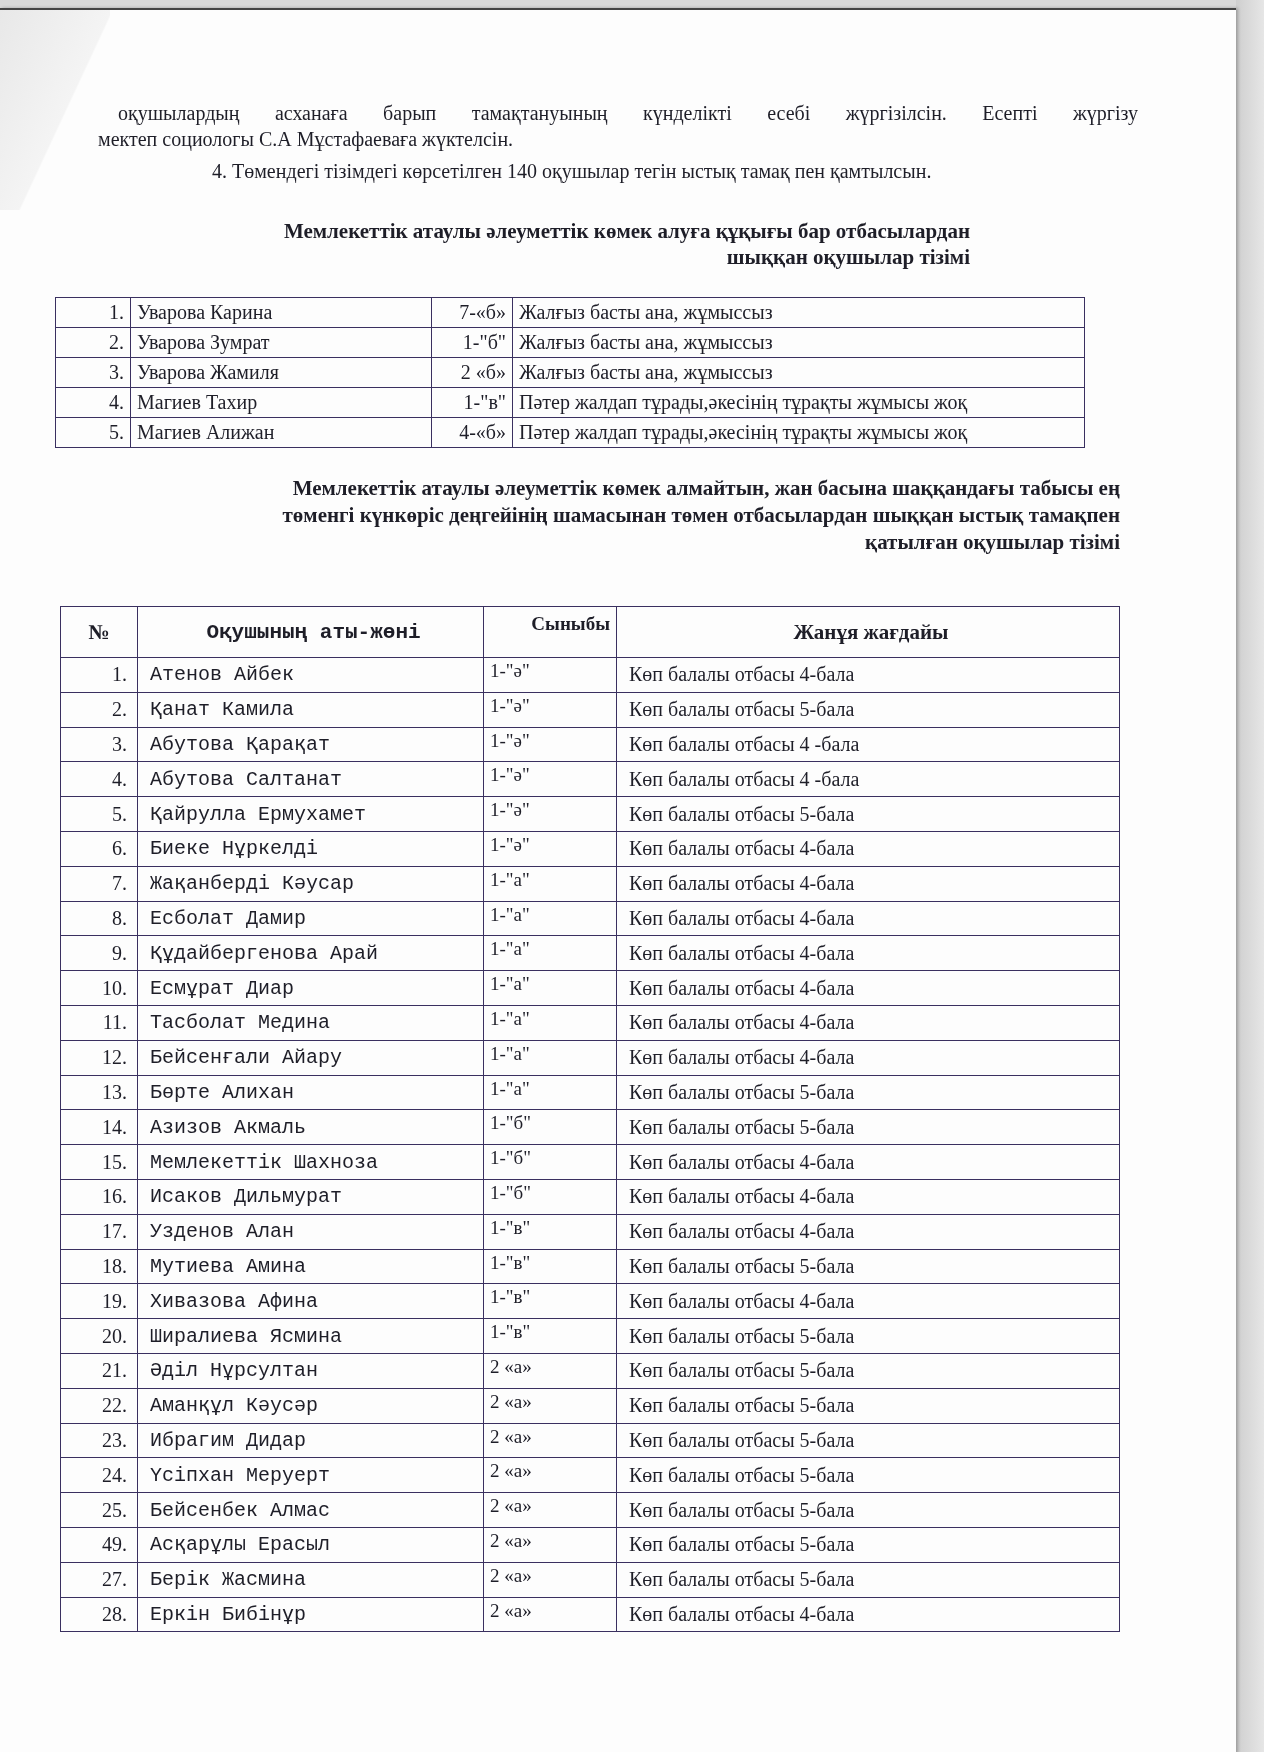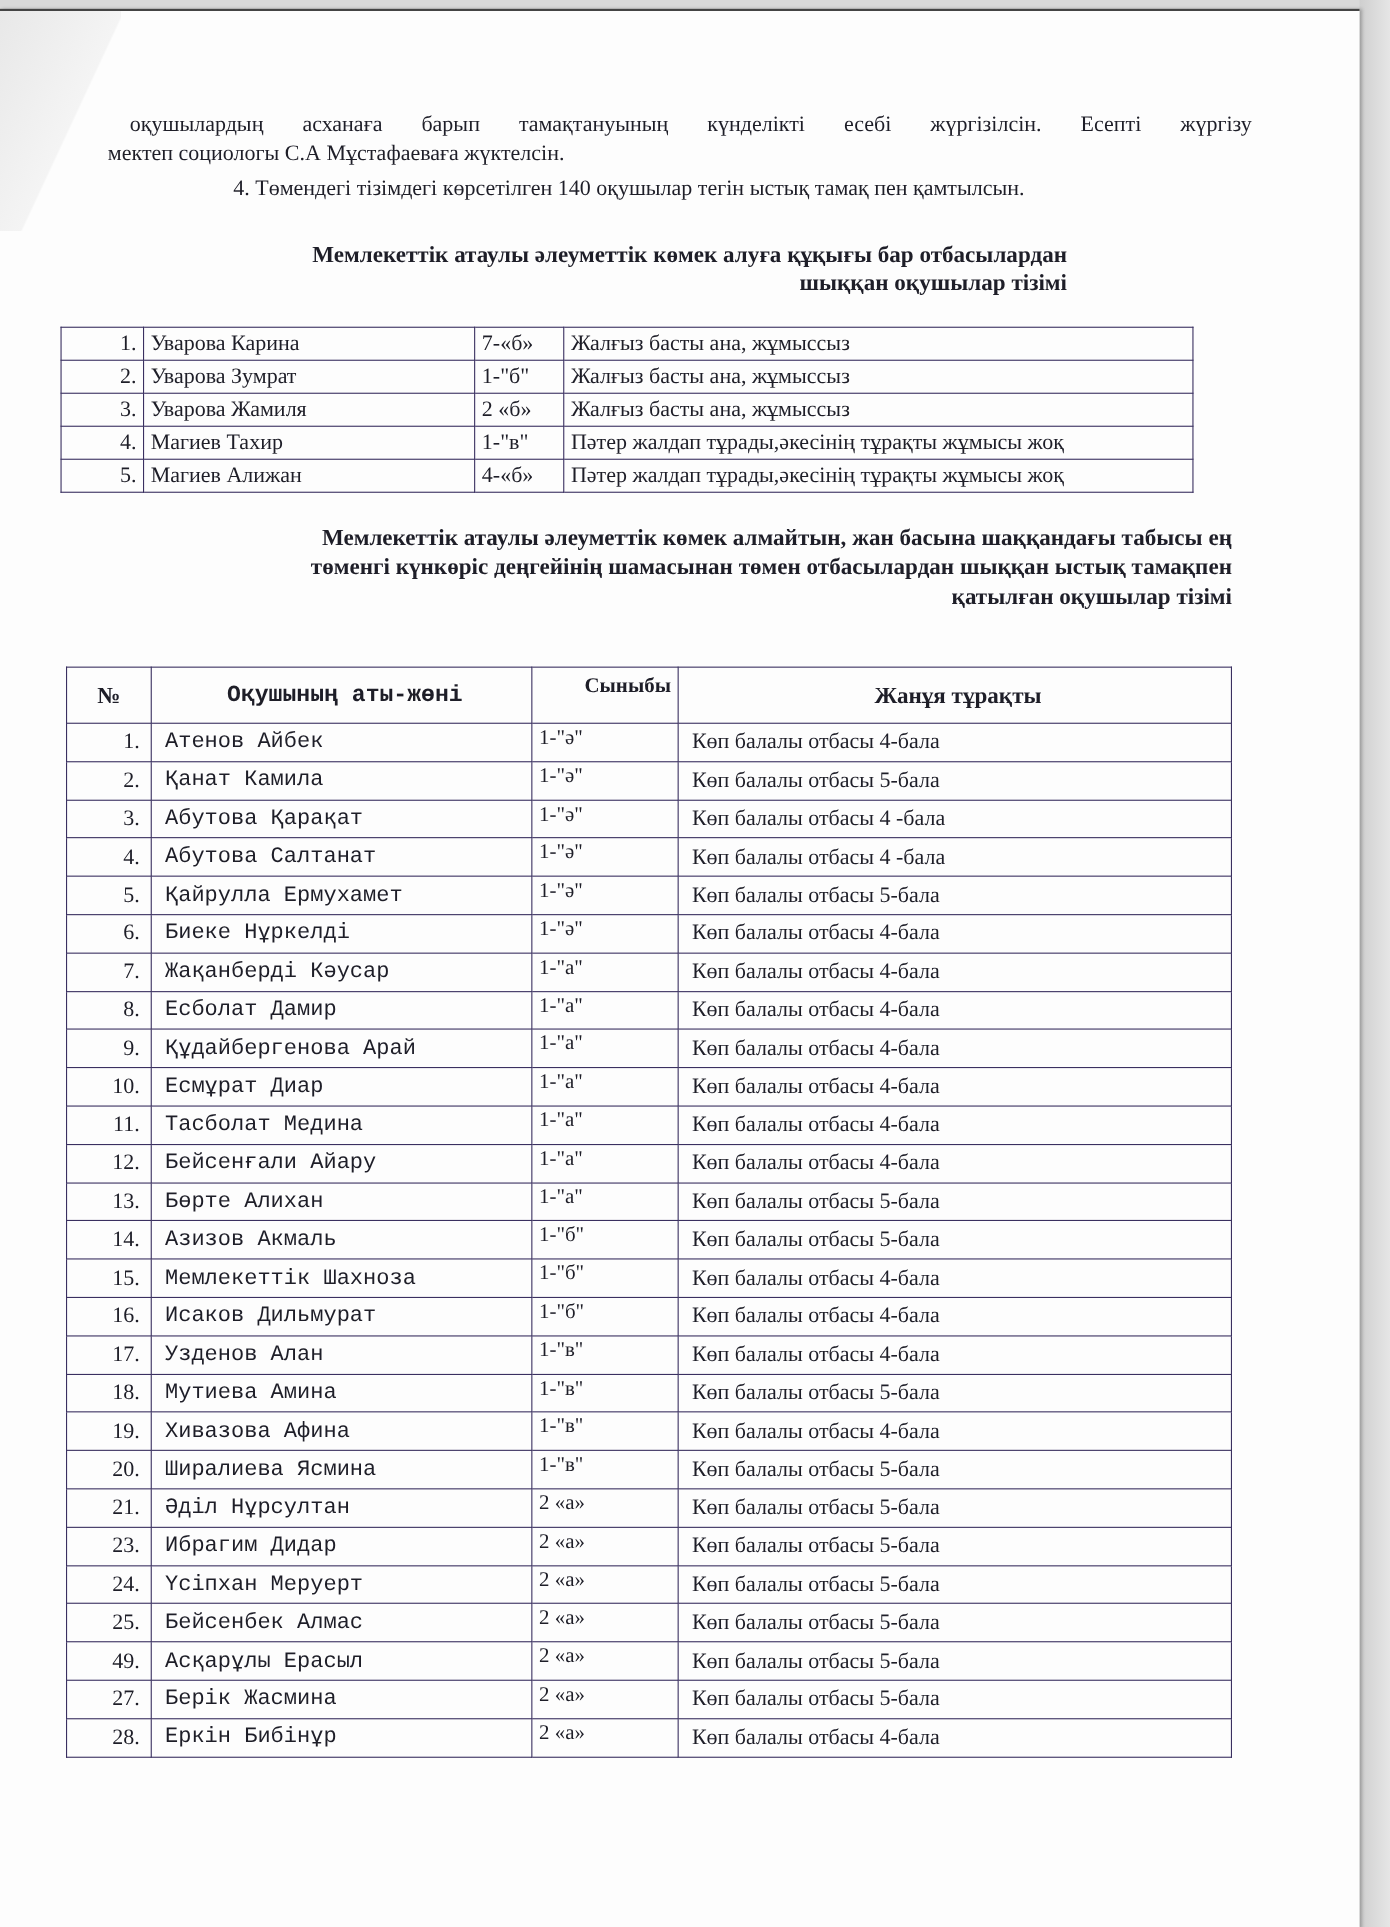--- a/index.html
+++ b/index.html
@@ -38,21 +38,21 @@
   .t1 { top: 218px; left: 110px; width: 860px; }
   .t2 { top: 475px; left: 110px; width: 1010px; line-height: 27px; }
 
   table { position: absolute; border-collapse: collapse; }
   td, th { border: 1.5px solid #3a3060; padding: 0 6px; white-space: nowrap; }
 
   .tbl1 { left: 55px; top: 297px; width: 1030px; font-size: 20px; }
   .tbl1 td { height: 29px; vertical-align: middle; }
   .tbl1 .c-num { width: 62px; text-align: right; }
   .tbl1 .c-name { width: 288px; }
-  .tbl1 .c-class { width: 68px; }
+  .tbl1 .c-class { width: 68px; text-align: right; }
   .tbl1 .c-status { }
 
   .tbl2 { left: 60px; top: 606px; width: 1060px; font-size: 20px; }
   .tbl2 th { height: 44px; font-weight: bold; font-size: 21px; vertical-align: middle; }
   .tbl2 td { height: 31.8px; vertical-align: middle; }
   .tbl2 .c-num { width: 60px; text-align: right; padding-right: 10px; }
   .tbl2 .c-name { width: 327px; padding-left: 12px; font-family: Liberation Mono, monospace; }
   .tbl2 .c-class { width: 120px; vertical-align: top; padding-top: 2px; font-size: 19px; }
   .tbl2 .c-status { padding-left: 12px; }
   .tbl2 th.c-num { text-align: center; padding-right: 6px; }
@@ -117,21 +117,21 @@
   <div>төменгі күнкөріс деңгейінің шамасынан төмен отбасылардан шыққан ыстық  тамақпен</div>
   <div>қатылған оқушылар тізімі</div>
 </div>
 
 <table class="tbl2">
   <thead>
     <tr>
       <th class="c-num">№</th>
       <th class="c-name">Оқушының    аты-жөні</th>
       <th class="c-class">Сыныбы</th>
-      <th class="c-status">Жанұя тұрақты</th>
+      <th class="c-status">Жанұя жағдайы</th>
     </tr>
   </thead>
   <tbody id="tbl2-body">
       <tr>
         <td class="c-num">1.</td>
         <td class="c-name">Атенов Айбек</td>
         <td class="c-class">1-"ә"</td>
         <td class="c-status">Көп балалы отбасы 4-бала</td>
       </tr>
       <tr>
@@ -248,20 +248,26 @@
         <td class="c-class">1-"в"</td>
         <td class="c-status">Көп балалы отбасы 5-бала</td>
       </tr>
       <tr>
         <td class="c-num">21.</td>
         <td class="c-name">Әділ Нұрсултан</td>
         <td class="c-class">2 «а»</td>
         <td class="c-status">Көп балалы отбасы 5-бала</td>
       </tr>
       <tr>
+        <td class="c-num">22.</td>
+        <td class="c-name">Аманқұл Кәусәр</td>
+        <td class="c-class">2 «а»</td>
+        <td class="c-status">Көп балалы отбасы 5-бала</td>
+      </tr>
+      <tr>
         <td class="c-num">23.</td>
         <td class="c-name">Ибрагим Дидар</td>
         <td class="c-class">2 «а»</td>
         <td class="c-status">Көп балалы отбасы 5-бала</td>
       </tr>
       <tr>
         <td class="c-num">24.</td>
         <td class="c-name">Үсіпхан Меруерт</td>
         <td class="c-class">2 «а»</td>
         <td class="c-status">Көп балалы отбасы 5-бала</td>

